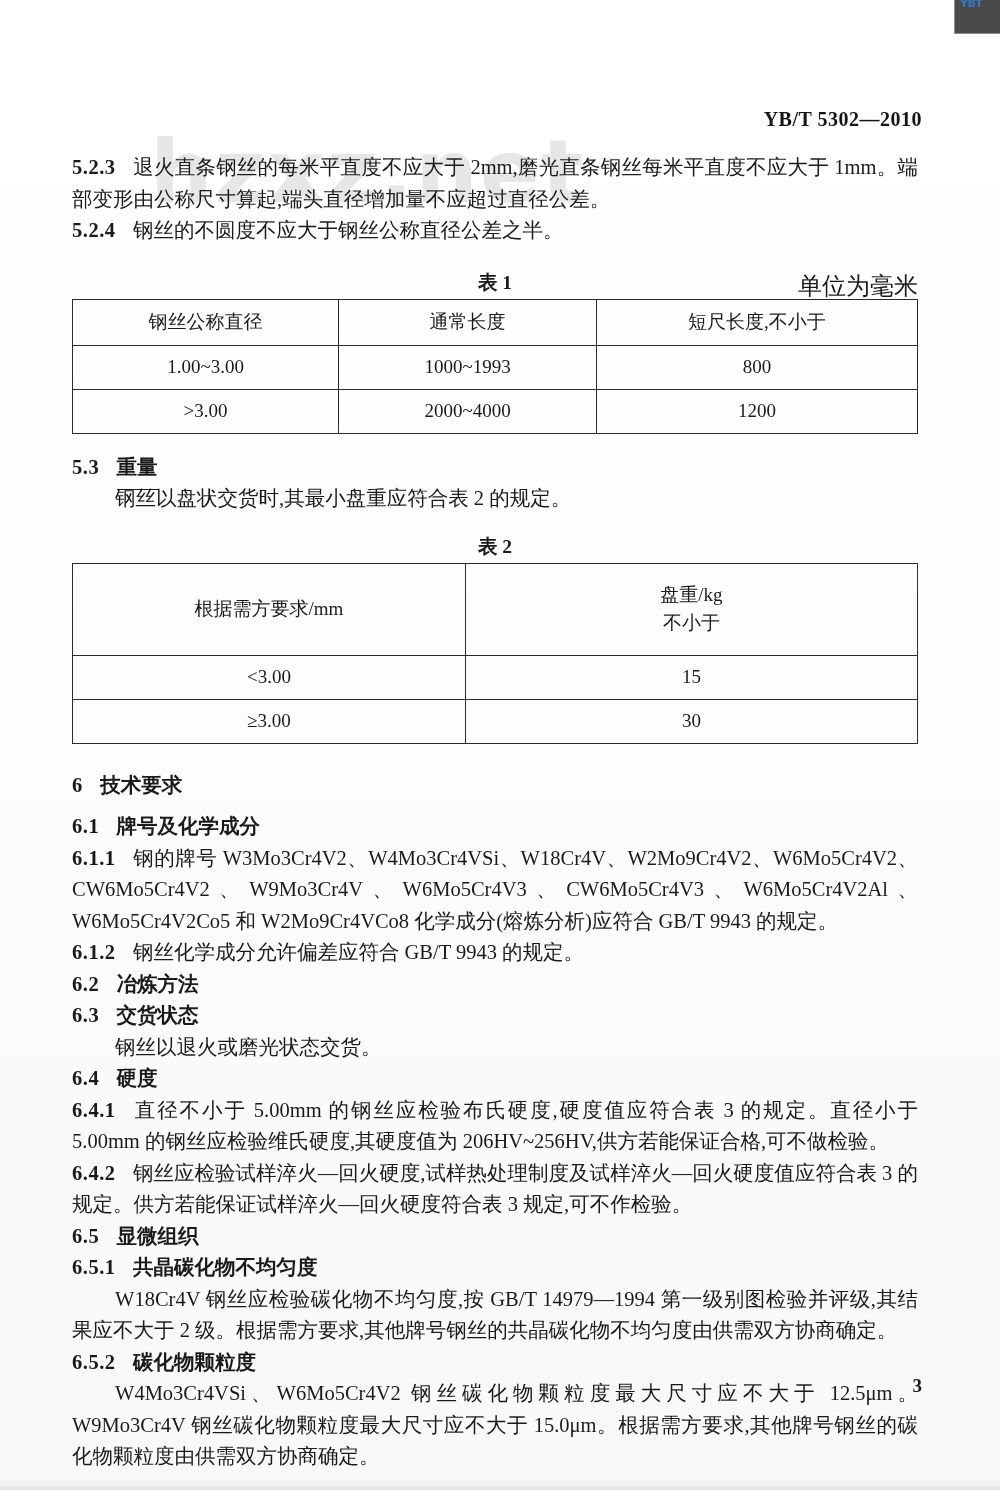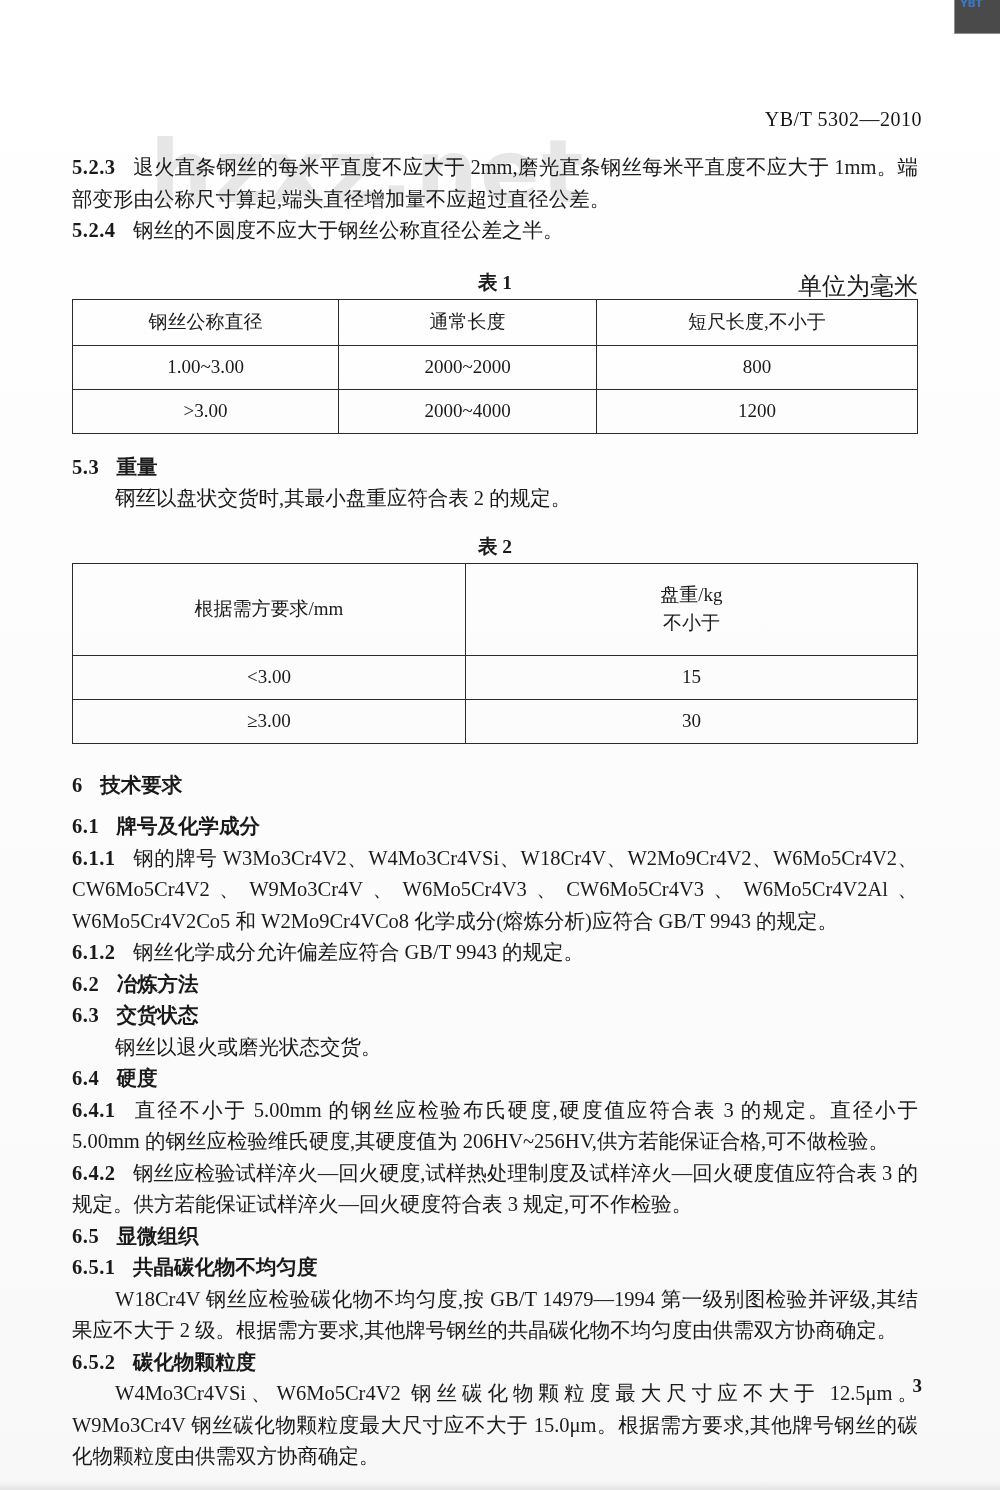--- a/index.html
+++ b/index.html
@@ -70,21 +70,21 @@
     letter-spacing: -0.5px;
     white-space: nowrap;
   }
 
   
   #std-header {
     position: absolute;
     right: 78px;
     top: 108px;
     font-family: "Liberation Serif", serif;
-    font-weight: normal;
+    font-weight: bold;
     font-size: 20px;
     letter-spacing: 0.5px;
     color: #151515;
   }
 
   
   #content {
     position: absolute;
     left: 72px;
     top: 152px;
@@ -222,21 +222,21 @@
       </div>
       <table class="doc-table t1">
         <tbody>
             <tr class="head">
           <td class="c1">钢丝公称直径</td>
           <td class="c2">通常长度</td>
           <td class="c3">短尺长度,不小于</td>
         </tr>
         <tr class="body">
           <td class="c1">1.00~3.00</td>
-          <td class="c2">2000~2000</td>
+          <td class="c2">1000~1993</td>
           <td class="c3">800</td>
         </tr>
         <tr class="body">
           <td class="c1">&gt;3.00</td>
           <td class="c2">2000~4000</td>
           <td class="c3">1200</td>
         </tr>
       </tbody>
         </table>
     </div>

